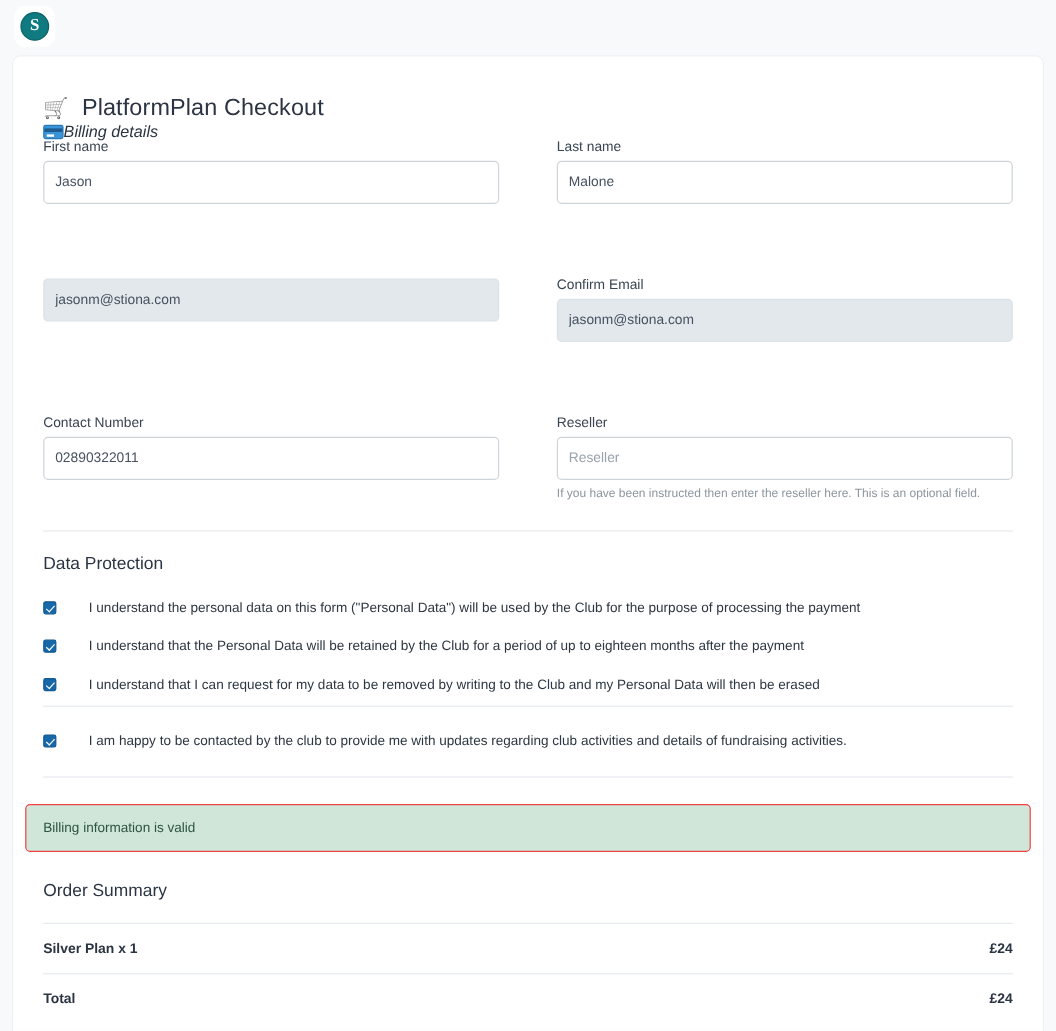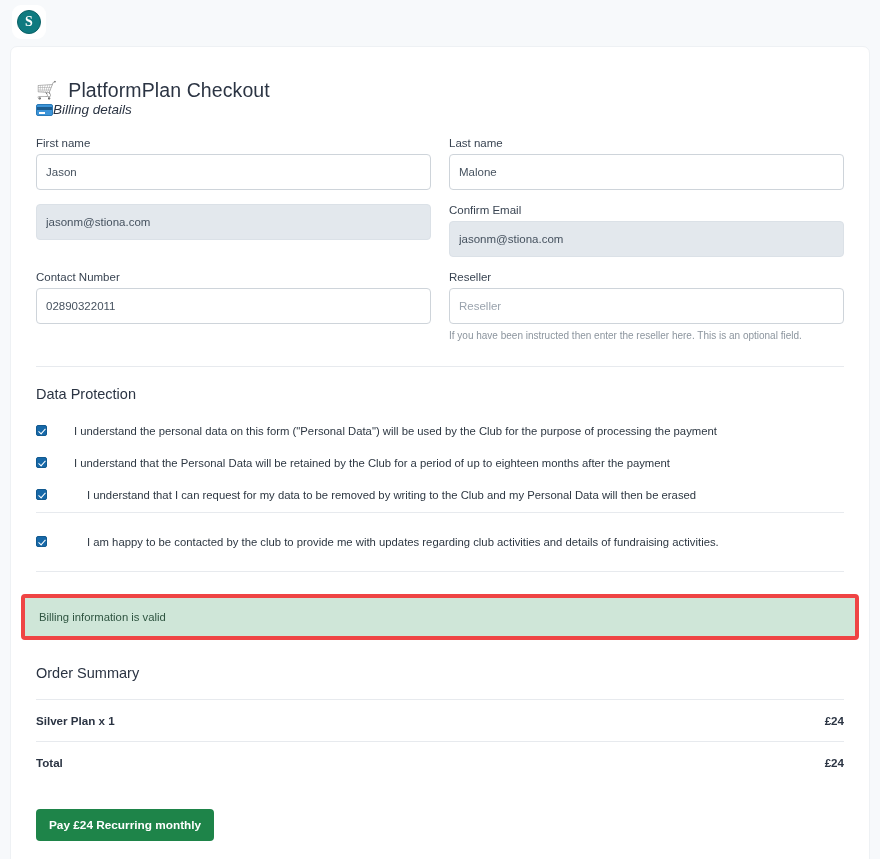--- a/index.html
+++ b/index.html
@@ -78,25 +78,25 @@
     background: #1d5c8f;
   }
   .card-icon::after {
     content: ""; position: absolute;
     left: 2px; top: 7px; width: 6px; height: 2px;
     background: #ffffff;
   }
 
   
   .form-grid {
-    margin-top: 20px;
     display: grid;
     grid-template-columns: 1fr 1fr;
     column-gap: 18px;
     row-gap: 0;
+    gap: 48px;
   }
   .field { margin-bottom: 14px; }
   .field label {
     display: block;
     font-size: 11.5px;
     color: #394452;
     margin-bottom: 5px;
   }
   .inp {
     width: 100%;
@@ -136,21 +136,21 @@
     font-weight: normal;
   }
 
   .check-list { margin-top: 22px; }
   .check-row {
     display: flex;
     align-items: flex-start;
     gap: 0;
     margin-bottom: 18px;
   }
-  .check-row:last-child { margin-bottom: 0; gap: 13px; }
+  .check-row:last-child { margin-bottom: 0; }
   .cbox {
     flex: 0 0 auto;
     width: 11px; height: 11px;
     border-radius: 2px;
     background: #1668a8;
     border: 1px solid #12598f;
     margin-top: 1px;
     position: relative;
   }
   .cbox::after {
@@ -166,21 +166,21 @@
     font-size: 11.3px;
     color: #2d3742;
     margin-left: 27px;
     line-height: 1.25;
   }
 
   
   .alert {
     margin: 22px 10px 0 10px;
     background: #cfe6d8;
-    border: 4px solid #ef4444;
+    border: 1px solid #ef4444;
     border-radius: 4px;
     padding: 13px 14px;
     font-size: 11.3px;
     color: #2f5541;
   }
 
   
   .order-title {
     font-size: 14.5px;
     color: #2b3443;

